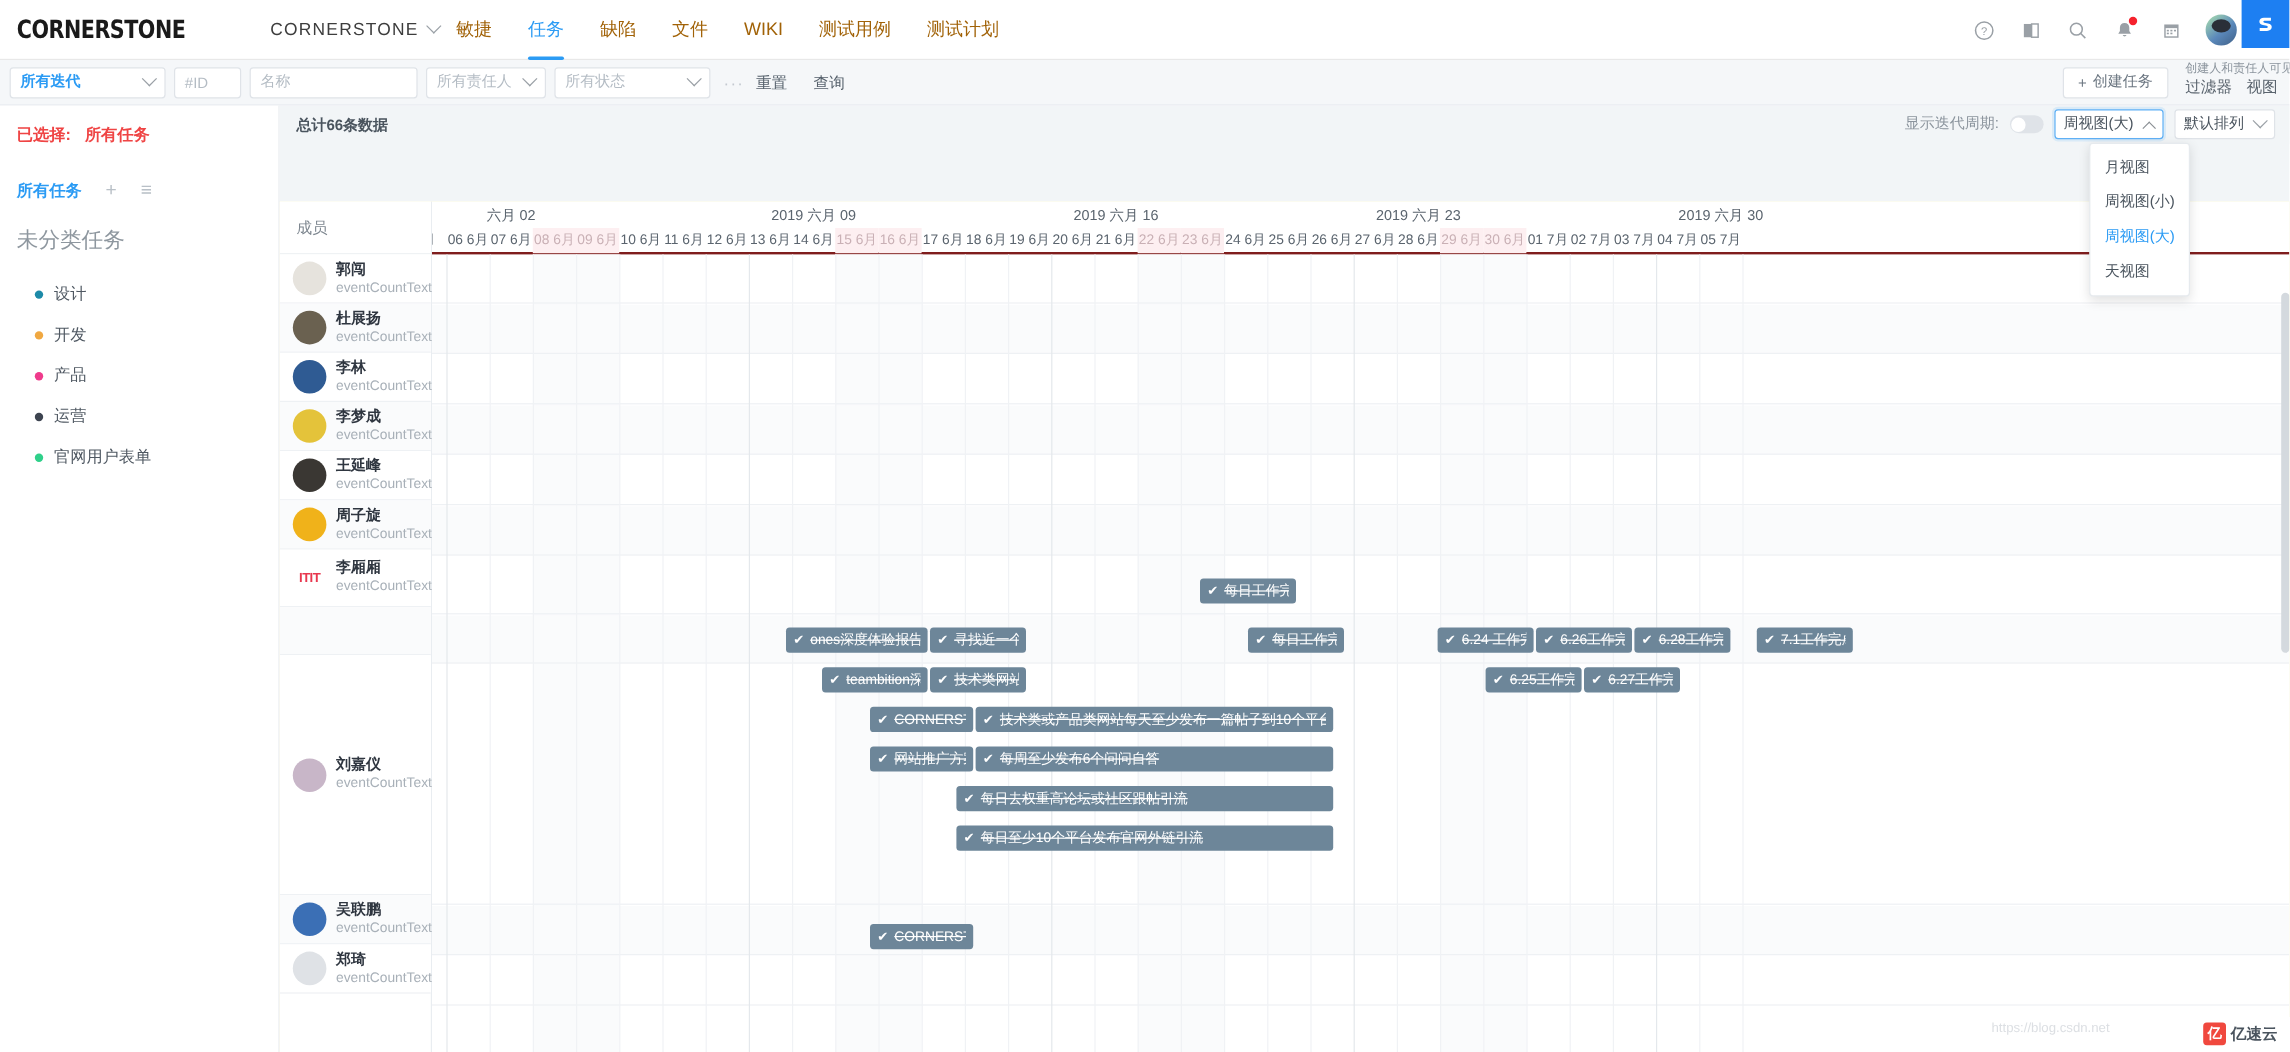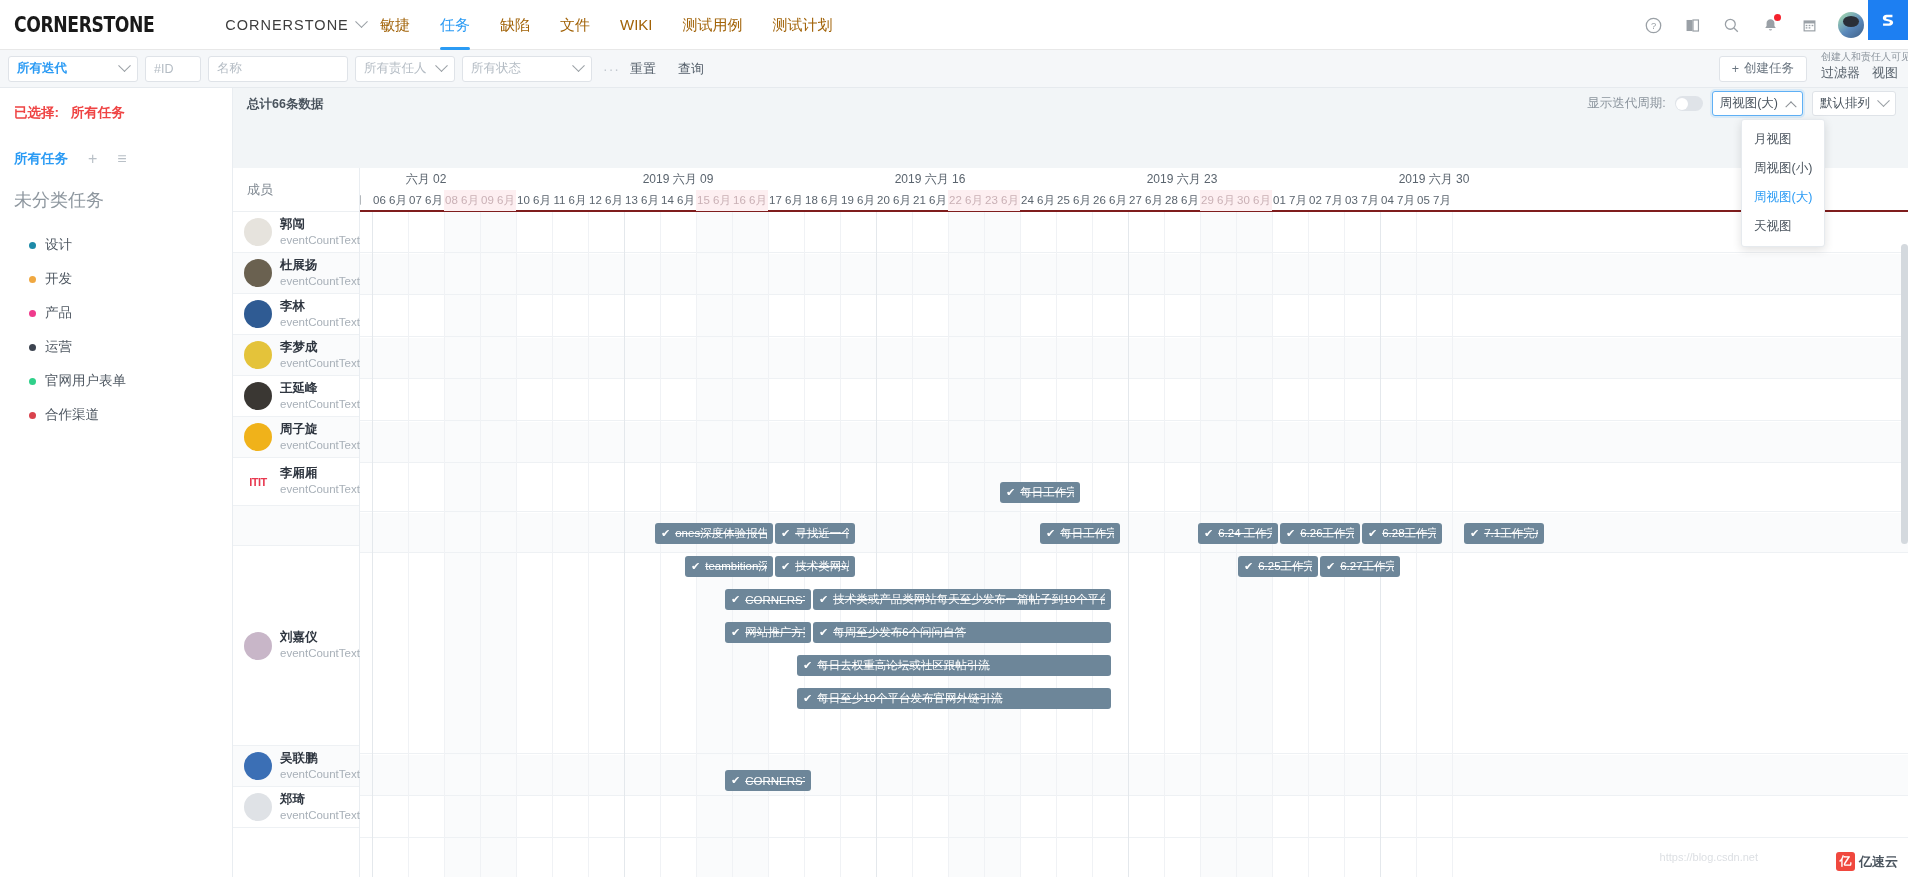--- a/index.html
+++ b/index.html
@@ -560,24 +560,20 @@
           <span class="dot" style="background: rgb(239, 59, 140);"></span>
           <span>产品</span>
         </div>
         <div class="cat">
           <span class="dot" style="background: rgb(61, 68, 80);"></span>
           <span>运营</span>
         </div>
         <div class="cat">
           <span class="dot" style="background: rgb(47, 208, 138);"></span>
           <span>官网用户表单</span>
-        </div>
-        <div class="cat">
-          <span class="dot" style="background: rgb(217, 66, 77);"></span>
-          <span>合作渠道</span>
         </div>
       </div>
   </div>
 
   <div class="gantt">
     <div class="gantt-top">
       <div class="total-cnt">总计66条数据</div>
       <div class="gantt-tools">
         <span class="tog-label">显示迭代周期:</span>
         <span class="toggle"></span>

